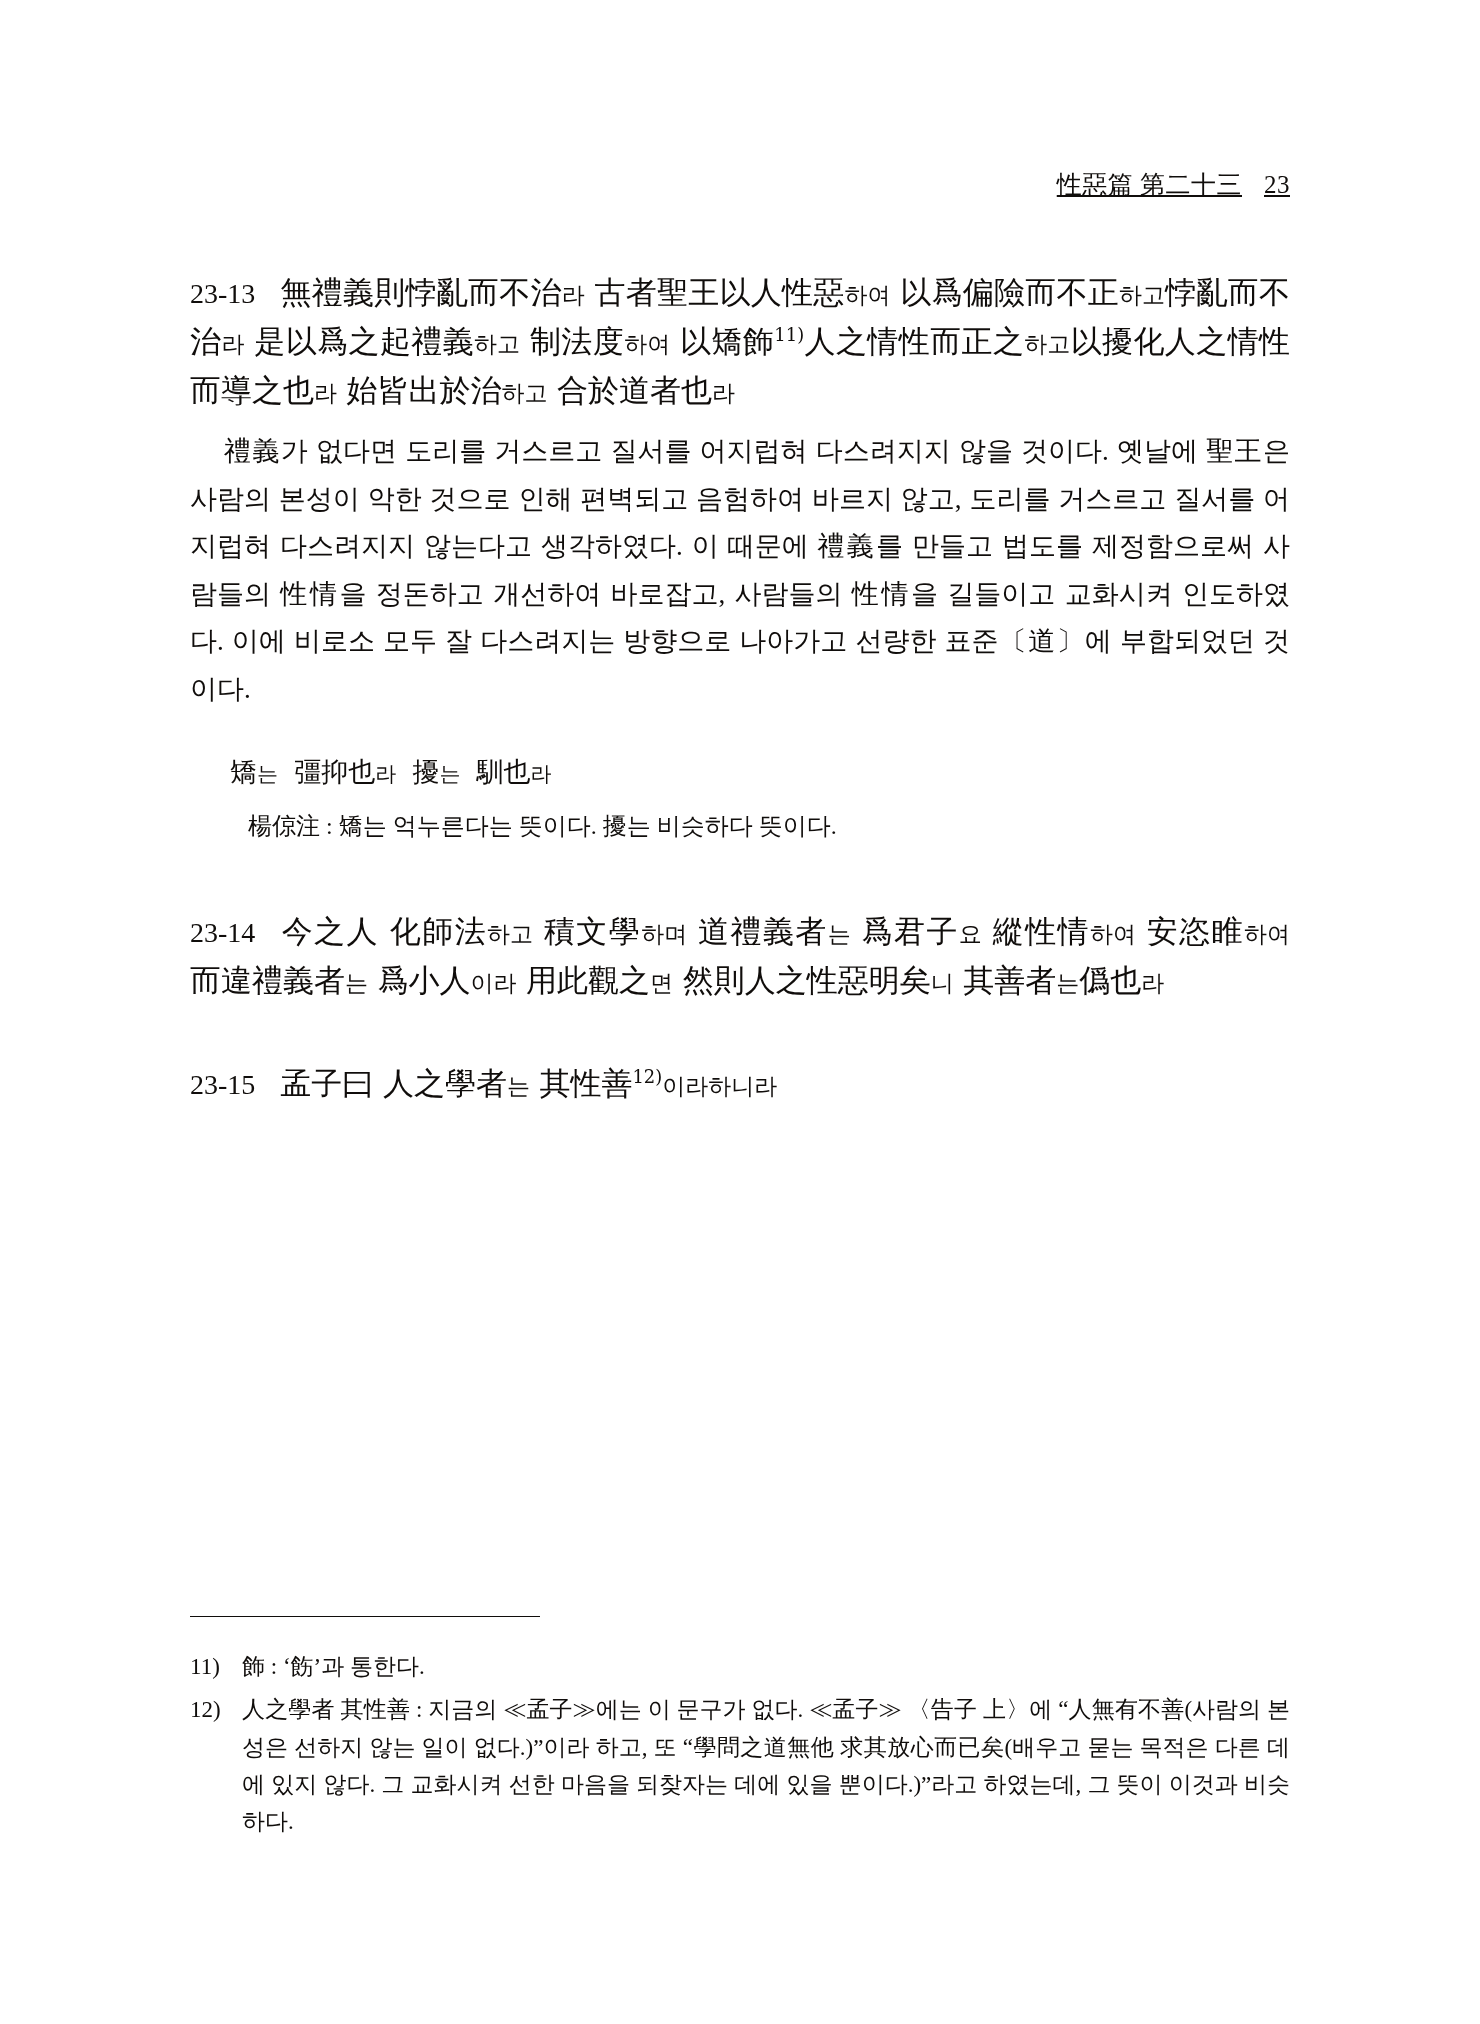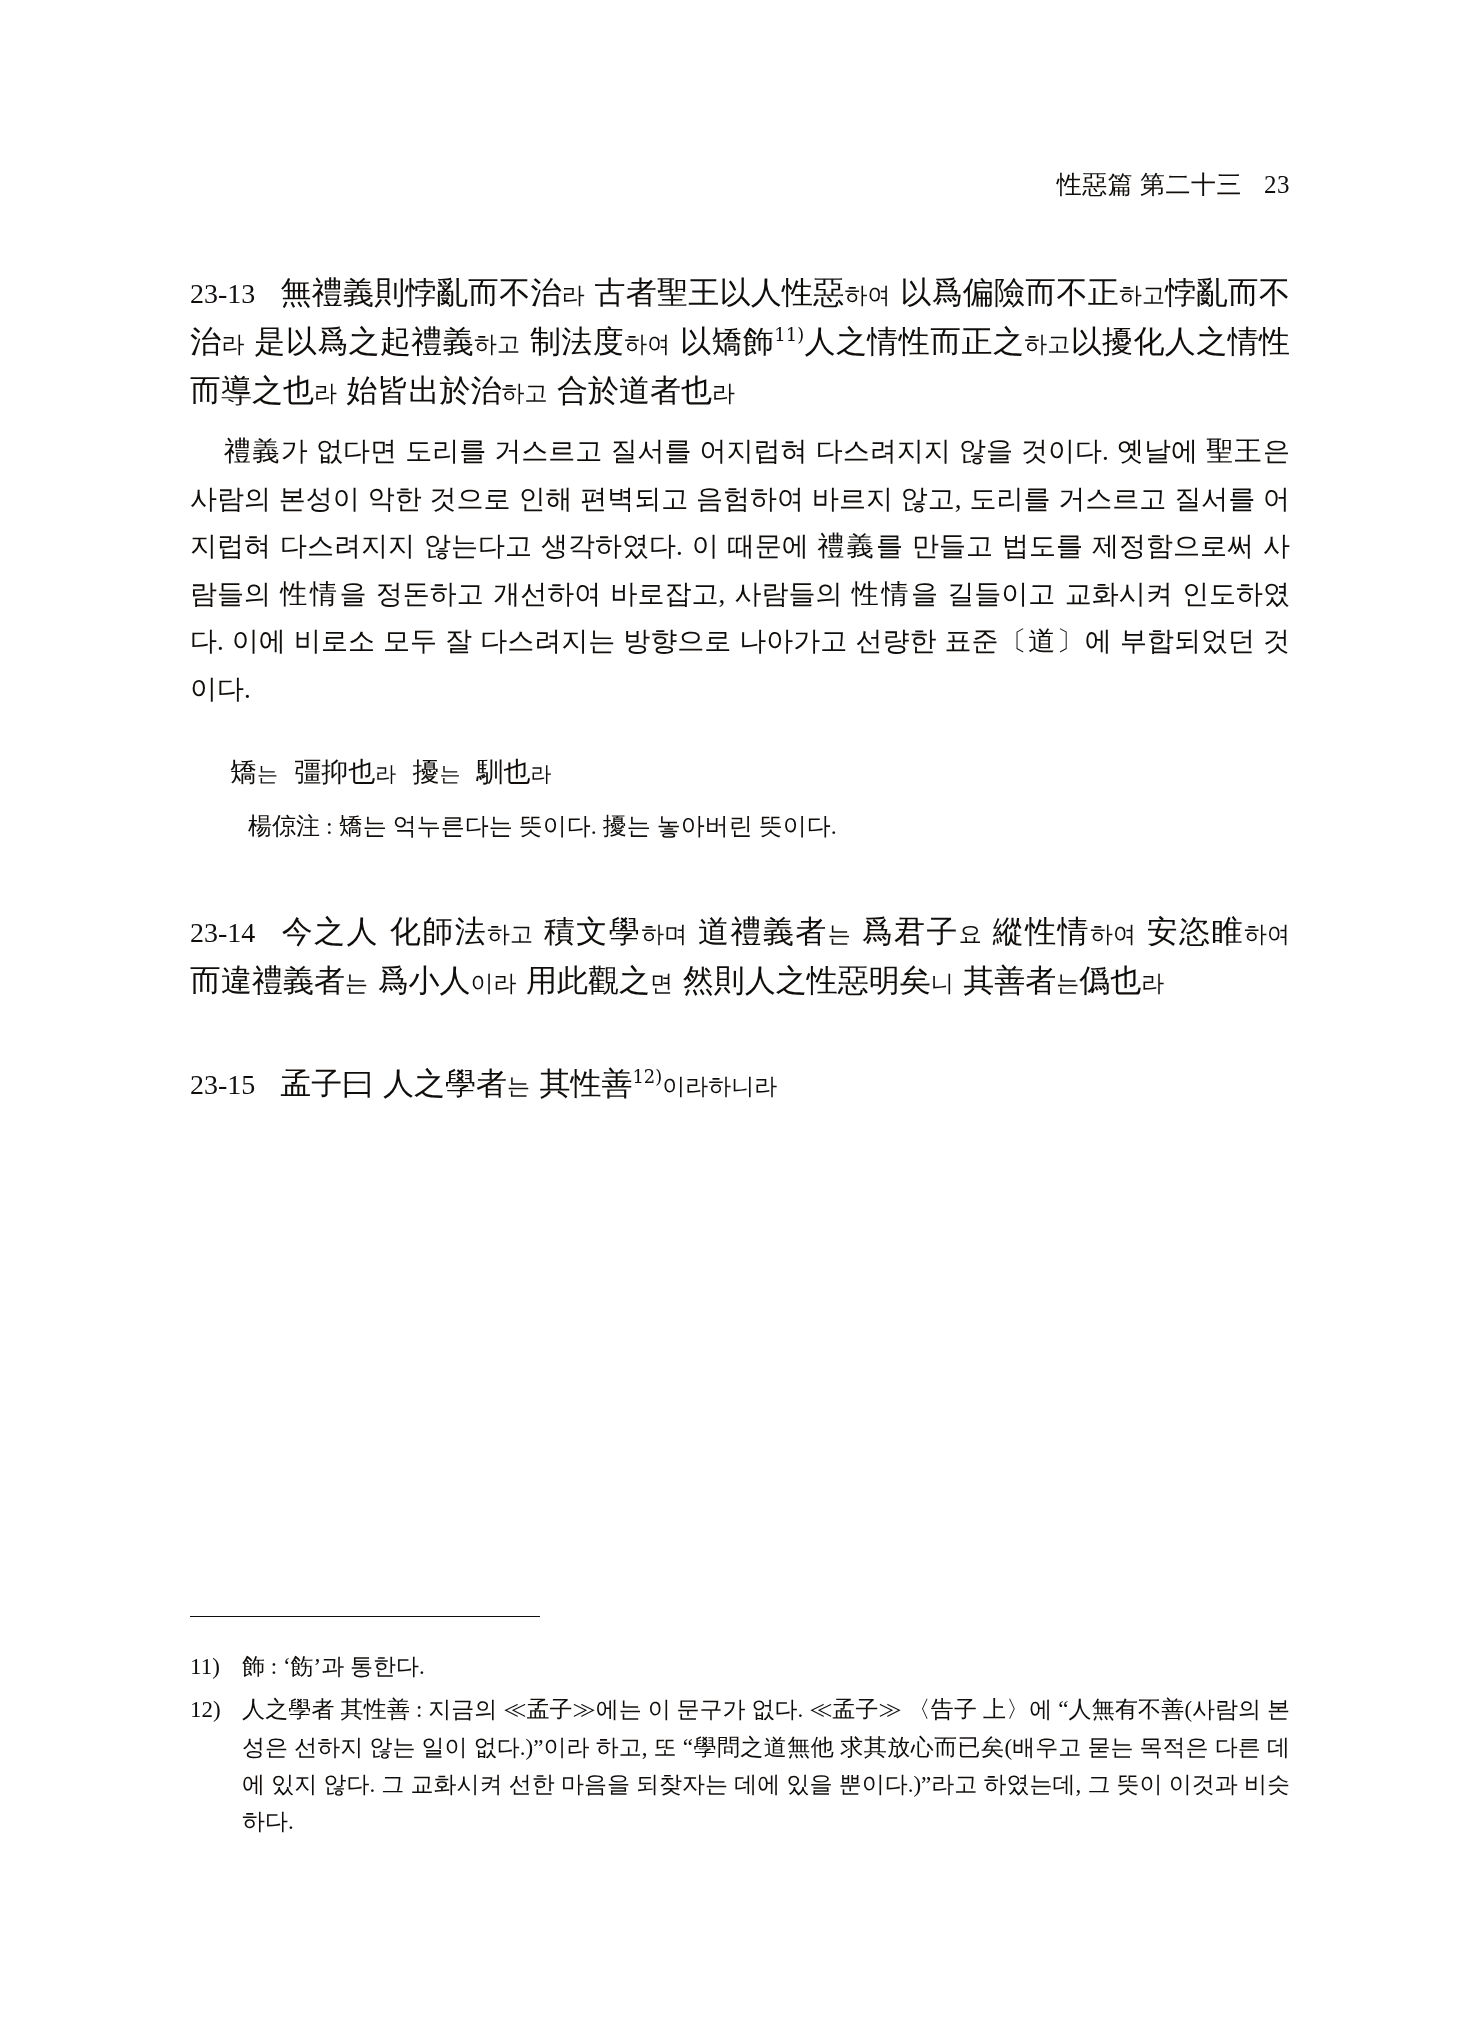--- a/index.html
+++ b/index.html
@@ -22,20 +22,21 @@
     box-sizing: border-box;
     padding: 0;
   }
   .header {
     position: absolute;
     top: 168px;
     right: 190px;
     font-size: 25px;
     letter-spacing: 0.5px;
     white-space: nowrap;
+    text-decoration: underline;
   }
   .header .hdr-title { margin-right: 22px; }
   .content {
     position: absolute;
     left: 190px;
     top: 268px;
     width: 1100px;
   }
 
   
@@ -140,21 +141,21 @@
   <div class="content">
 
     <p class="cx">
       <span class="num">23-13</span><span class="run"><span class="han">無禮義則悖亂而不治</span><span class="kr">라</span> <span class="han">古者聖王以人性惡</span><span class="kr">하여</span> <span class="han">以爲偏險而不正</span><span class="kr">하고</span><span class="han">悖亂而不治</span><span class="kr">라</span> <span class="han">是以爲之起禮義</span><span class="kr">하고</span> <span class="han">制法度</span><span class="kr">하여</span> <span class="han">以矯飾</span><sup>11)</sup><span class="han">人之情性而正之</span><span class="kr">하고</span><span class="han">以擾化人之情性而導之也</span><span class="kr">라</span> <span class="han">始皆出於治</span><span class="kr">하고</span> <span class="han">合於道者也</span><span class="kr">라</span></span>
     </p>
     <p class="tr">禮義가 없다면 도리를 거스르고 질서를 어지럽혀 다스려지지 않을 것이다. 옛날에 聖王은 사람의 본성이 악한 것으로 인해 편벽되고 음험하여 바르지 않고, 도리를 거스르고 질서를 어지럽혀 다스려지지 않는다고 생각하였다. 이 때문에 禮義를 만들고 법도를 제정함으로써 사람들의 性情을 정돈하고 개선하여 바로잡고, 사람들의 性情을 길들이고 교화시켜 인도하였다. 이에 비로소 모두 잘 다스려지는 방향으로 나아가고 선량한 표준〔道〕에 부합되었던 것이다.</p>
 
     <p class="comm-han">
       <span class="run"><span class="han">矯</span><span class="kr">는</span> <span class="han">彊抑也</span><span class="kr">라</span> <span class="han">擾</span><span class="kr">는</span> <span class="han">馴也</span><span class="kr">라</span></span>
     </p>
-    <p class="comm-kr">楊倞注 : 矯는 억누른다는 뜻이다. 擾는 놓아버린 뜻이다.</p>
+    <p class="comm-kr">楊倞注 : 矯는 억누른다는 뜻이다. 擾는 비슷하다 뜻이다.</p>
 
     <div class="gap-lg"></div>
 
     <p class="cx">
       <span class="num">23-14</span><span class="run"><span class="han">今之人</span> <span class="han">化師法</span><span class="kr">하고</span> <span class="han">積文學</span><span class="kr">하며</span> <span class="han">道禮義者</span><span class="kr">는</span> <span class="han">爲君子</span><span class="kr">요</span> <span class="han">縱性情</span><span class="kr">하여</span> <span class="han">安恣睢</span><span class="kr">하여</span> <span class="han">而違禮義者</span><span class="kr">는</span> <span class="han">爲小人</span><span class="kr">이라</span> <span class="han">用此觀之</span><span class="kr">면</span> <span class="han">然則人之性惡明矣</span><span class="kr">니</span> <span class="han">其善者</span><span class="kr">는</span><span class="han">僞也</span><span class="kr">라</span></span>
     </p>
 
     <div class="gap-md"></div>
 
     <p class="cx">

